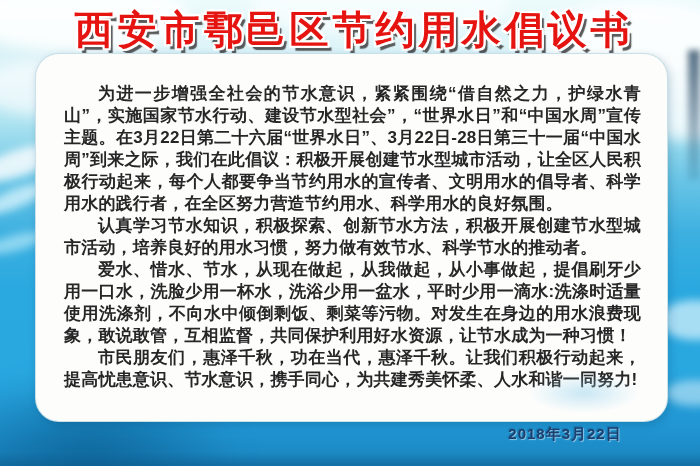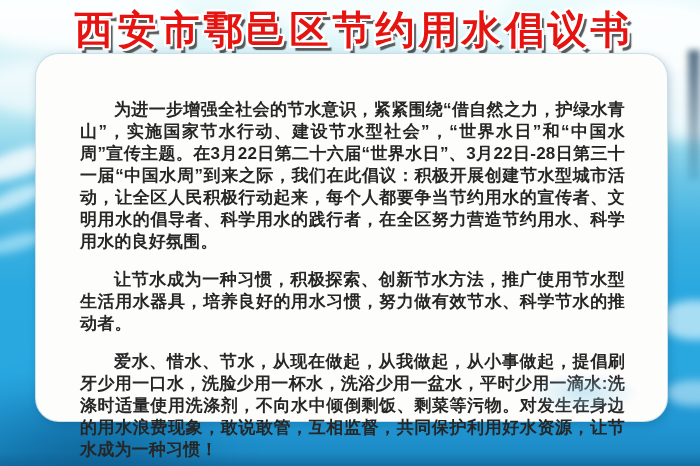--- a/index.html
+++ b/index.html
@@ -50,21 +50,21 @@
     background:#fdfdfc;border-radius:24px;box-sizing:border-box;
     border:1px solid rgba(160,200,215,.55);
     box-shadow:2px 3px 8px rgba(0,60,100,.22);
     padding:29px 26px 0 28px;
   }
   .card .stain{
     position:absolute;right:28px;bottom:8px;width:110px;height:40px;border-radius:50%;
     background:radial-gradient(closest-side,rgba(150,210,235,.5),rgba(150,210,235,0));
   }
   .card p{
-    margin:16px;text-indent:2em;
+    margin:0;text-indent:2em;
     font-size:17px;line-height:22px;color:#262626;font-weight:bold;
     text-align:justify;letter-spacing:.2px;
   }
 
   
   .sig{
     position:absolute;left:470px;top:425px;width:190px;text-align:center;
     color:#1c3f70;font-weight:bold;
     text-shadow:1px 1px 1px rgba(235,250,255,.55), -1px -1px 1px rgba(0,40,80,.25);
   }
@@ -86,20 +86,21 @@
 <div class="wave w4"></div>
 <div class="wave w5"></div>
 <div class="darkedge"></div>
 <div class="deepcorner"></div>
 <div class="bottomshade"></div>
 
 <div class="title">西安市鄠邑区节约用水倡议书</div>
 
 <div class="card">
   <p>为进一步增强全社会的节水意识，紧紧围绕“借自然之力，护绿水青山”，实施国家节水行动、建设节水型社会”，“世界水日”和“中国水周”宣传主题。在3月22日第二十六届“世界水日”、3月22日-28日第三十一届“中国水周”到来之际，我们在此倡议：积极开展创建节水型城市活动，让全区人民积极行动起来，每个人都要争当节约用水的宣传者、文明用水的倡导者、科学用水的践行者，在全区努力营造节约用水、科学用水的良好氛围。</p>
-  <p>让节水成为一种习惯，积极探索、创新节水方法，推广使用节水型生活用水器具，培养良好的用水习惯，努力做有效节水、科学节水的推动者。</p>
+  <p>认真学习节水知识，积极探索、创新节水方法，积极开展创建节水型城市活动，培养良好的用水习惯，努力做有效节水、科学节水的推动者。</p>
   <p>爱水、惜水、节水，从现在做起，从我做起，从小事做起，提倡刷牙少用一口水，洗脸少用一杯水，洗浴少用一盆水，平时少用一滴水:洗涤时适量使用洗涤剂，不向水中倾倒剩饭、剩菜等污物。对发生在身边的用水浪费现象，敢说敢管，互相监督，共同保护利用好水资源，让节水成为一种习惯！</p>
   <p>市民朋友们，惠泽千秋，功在当代，惠泽千秋。让我们积极行动起来，提高忧患意识、节水意识，携手同心，为共建秀美怀柔、人水和谐一同努力!</p>
   <div class="stain"></div>
 </div>
 
 <div class="sig">
+  <div class="date">2018年3月22日</div>
 </div>
 
 </body></html>

